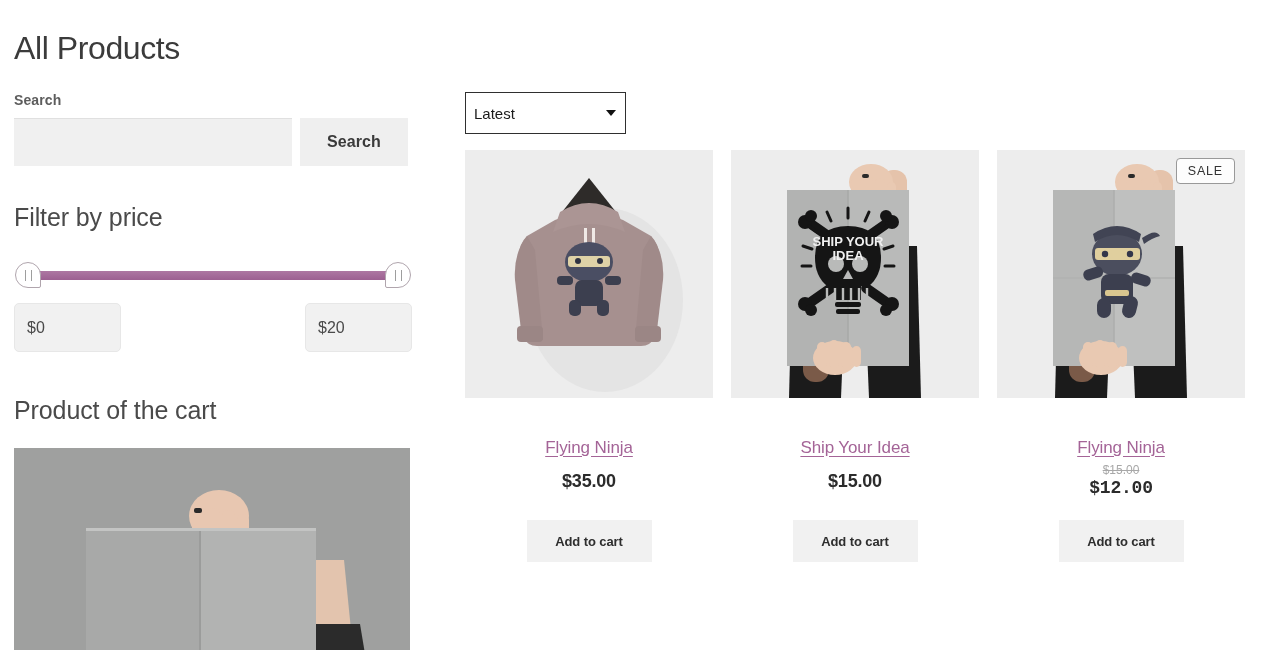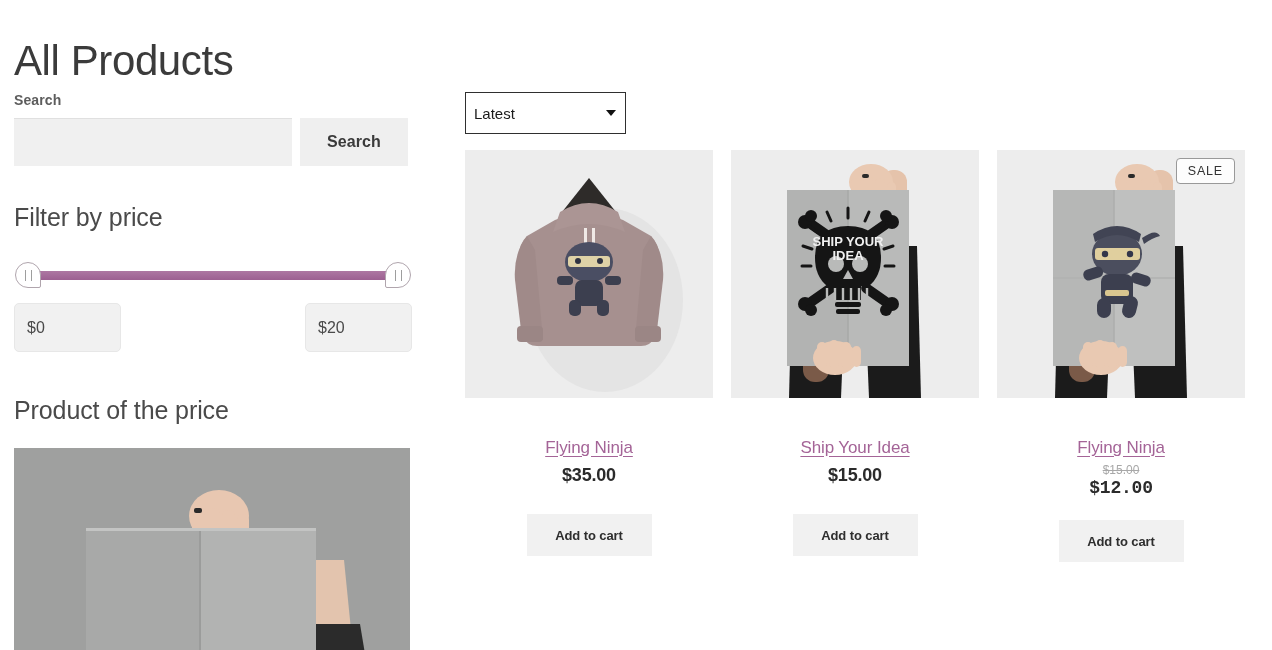--- a/index.html
+++ b/index.html
@@ -11,21 +11,21 @@
     color: #3a3a3a;
     overflow: hidden;
   }
 
   .page { position: relative; width: 1272px; height: 650px; background:#fff; }
 
   
   .page-title {
     position: absolute;
     left: 14px; top: 8px;
-    font-size: 42px;
+    font-size: 32px;
     font-weight: 300;
     letter-spacing: -0.4px;
     color: #3b3b3b;
     line-height: 1.2;
     white-space: nowrap;
   }
 
   
   .sidebar {
     position: absolute;
@@ -207,21 +207,21 @@
     margin-top: 40px;
     font-size: 17px;
     font-weight: 400;
     color: #a46497;
     text-decoration: underline;
     text-underline-offset: 3px;
     cursor: pointer;
     letter-spacing: -0.1px;
   }
   .product-price {
-    margin-top: 7px;
+    margin-top: 13px;
     font-size: 18px;
     font-weight: 700;
     color: #2b2b2b;
     letter-spacing: -0.2px;
   }
   .price-original {
     display: block;
     font-size: 12px;
     font-weight: 400;
     color: #a8a8a8;
@@ -279,21 +279,21 @@
         </div>
       </div>
 
       <div class="price-fields">
         <div class="price-field">$0</div>
         <div class="price-field">$20</div>
       </div>
     </div>
 
     <div class="potw">
-      <h2 class="widget-heading">Product of the price</h2>
+      <h2 class="widget-heading">Product of the cart</h2>
       <div class="potw-image">
         <svg class="art" viewBox="0 0 396 212" preserveAspectRatio="xMidYMid slice">
           <rect x="0" y="0" width="396" height="212" fill="#9fa09f"></rect>
 
           <path d="M286 112 L330 112 L340 212 L292 212 Z" fill="#e3c4ae"></path>
           <path d="M296 176 L346 176 L352 212 L300 212 Z" fill="#2b2b2b"></path>
 
           <g fill="#e8c7b1">
             <ellipse cx="205" cy="68" rx="30" ry="26"></ellipse>
             <rect x="178" y="62" width="13" height="46" rx="6"></rect>

